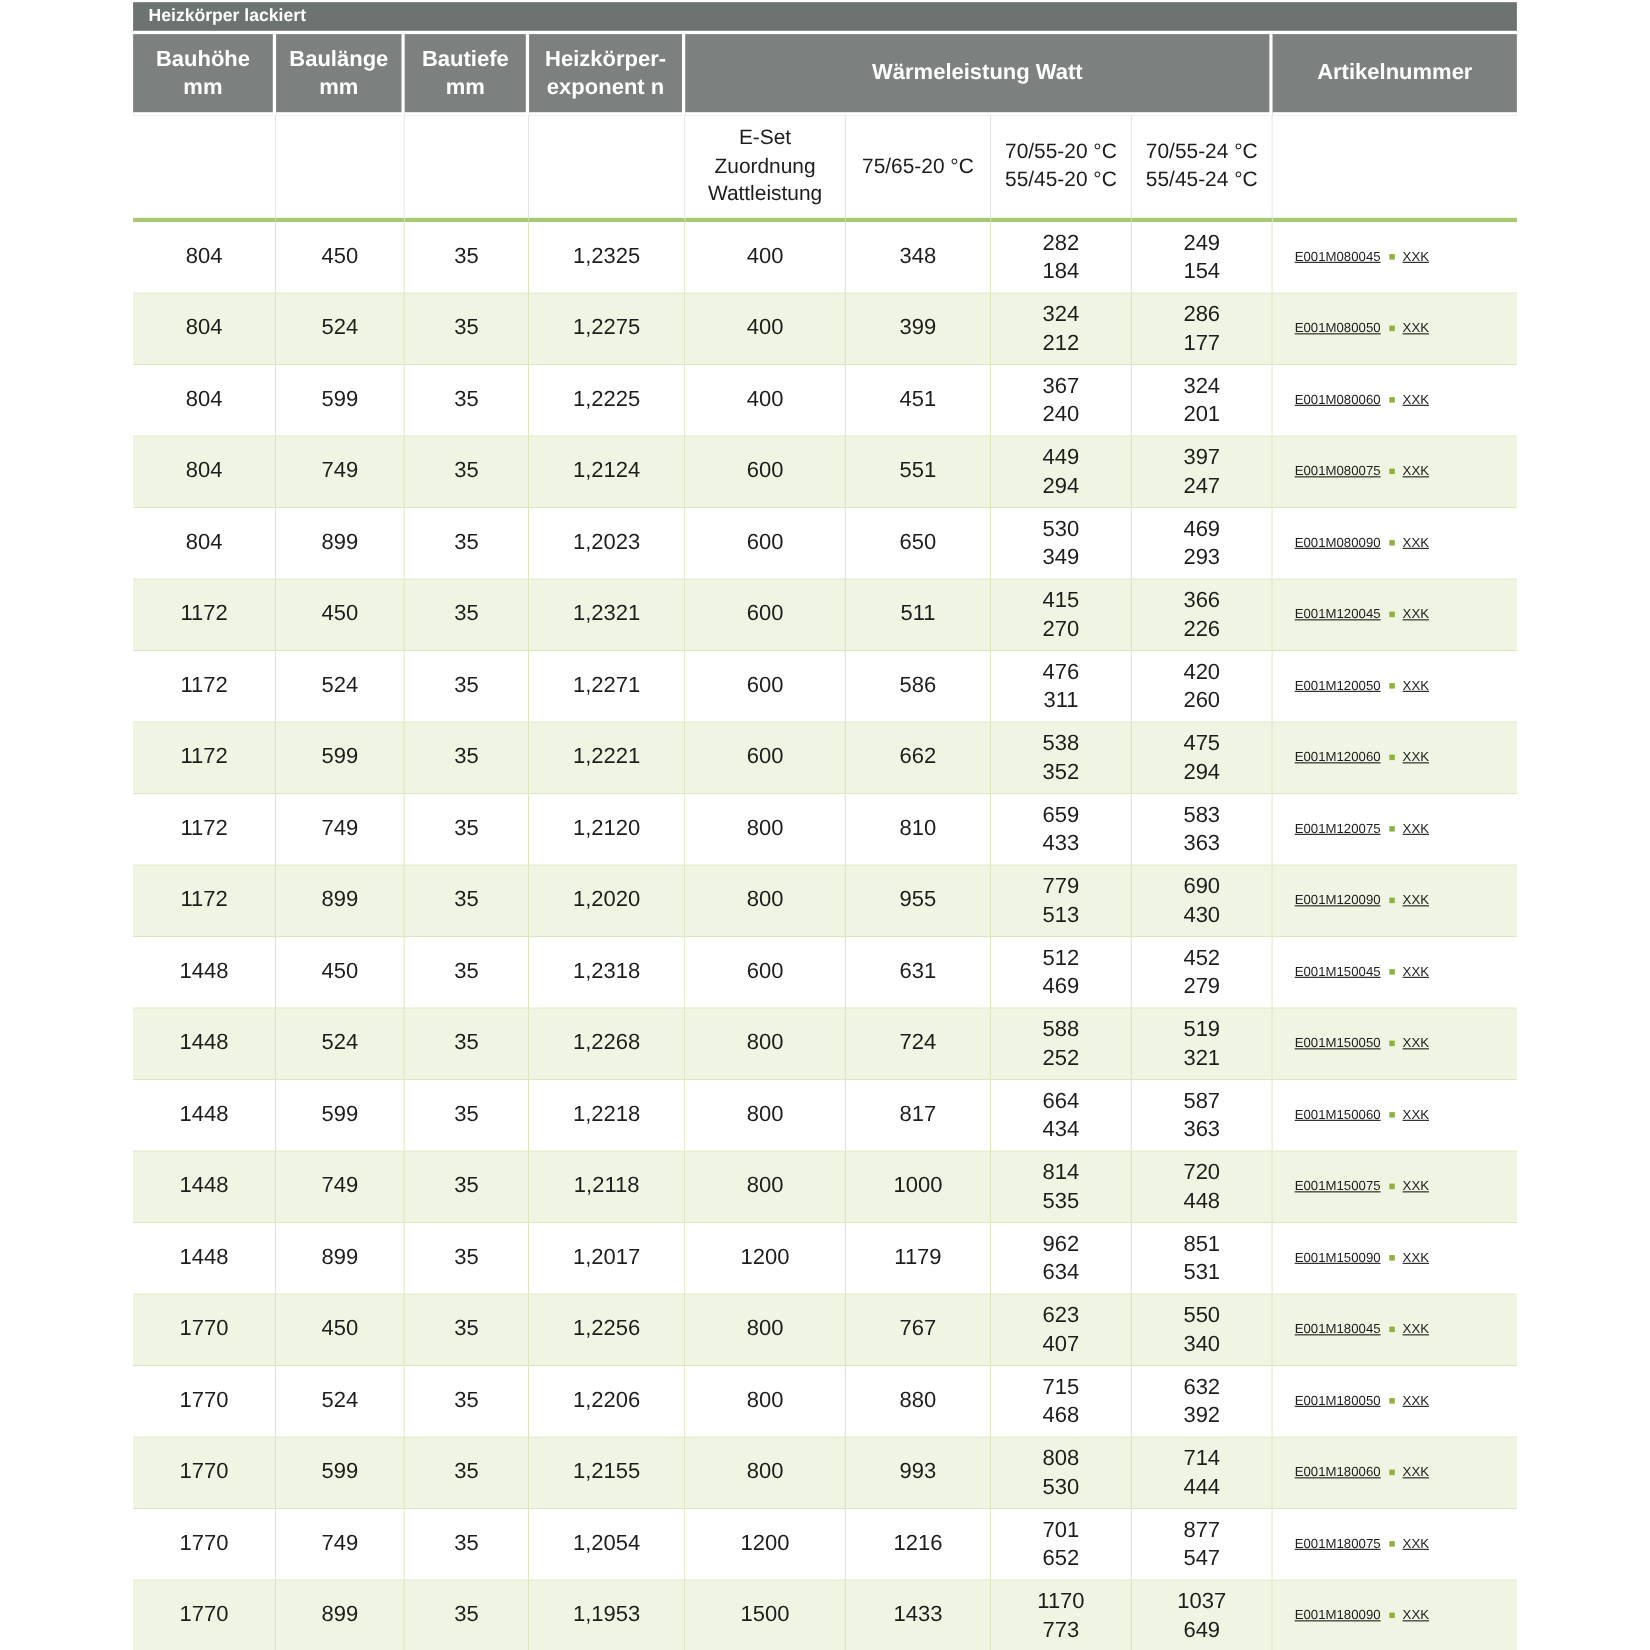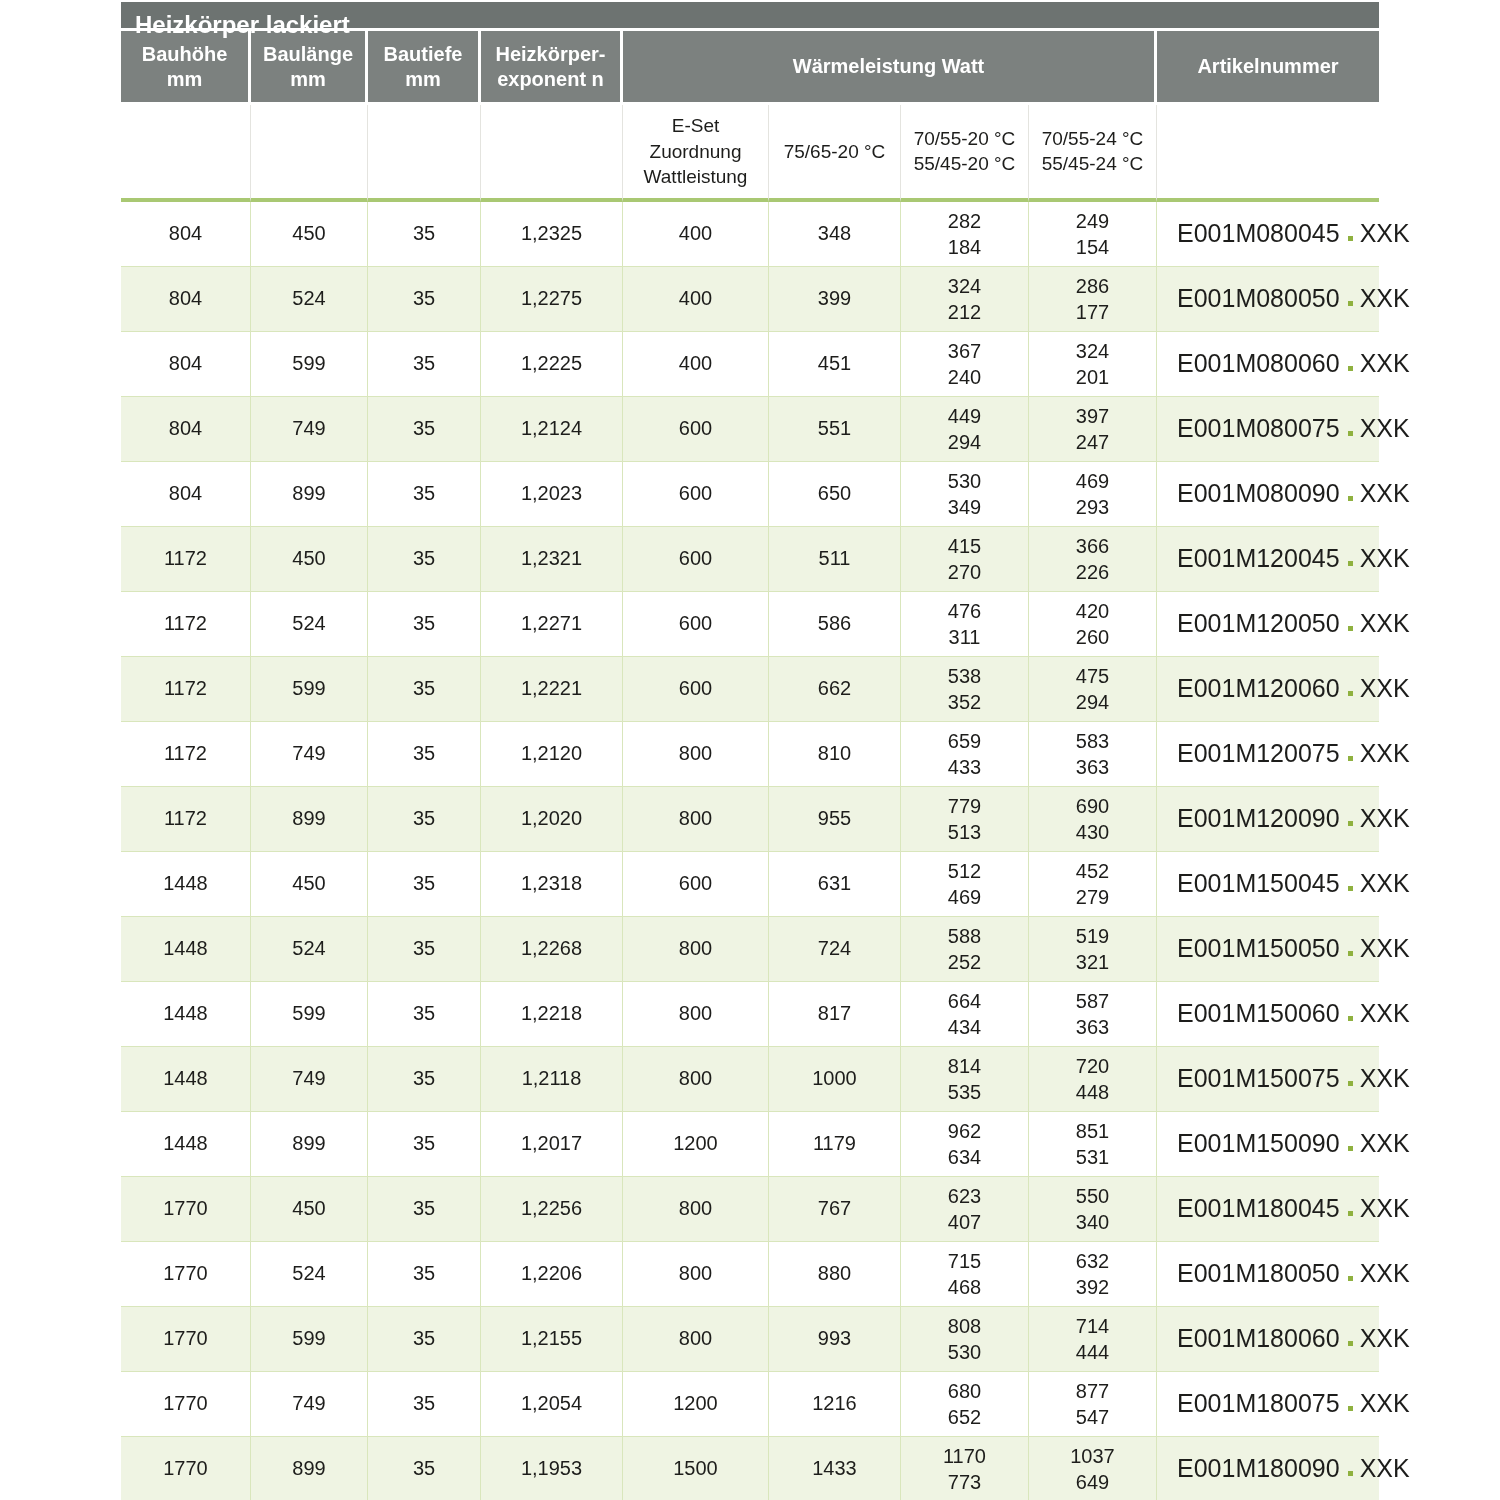--- a/index.html
+++ b/index.html
@@ -8,24 +8,24 @@
     width: 1500px; height: 1500px;
     font-family: "Liberation Sans", sans-serif;
     color: #1d1d1b;
   }
   .page { width: 1258px; margin: 0 auto; padding-top: 2px; }
 
   .title-bar {
     background: #6d7371;
     color: #ffffff;
     font-weight: bold;
-    font-size: 24px;
+    font-size: 16px;
     line-height: 26px;
     height: 26px;
-    padding: 10px 14px;
+    padding: 0 14px;
     margin-bottom: 3px;
   }
 
   table { border-collapse: separate; border-spacing: 0; width: 100%; table-layout: fixed; }
 
   th.gray {
     background: #7c817f;
     color: #ffffff;
     font-weight: bold;
     font-size: 20px;
@@ -67,22 +67,23 @@
     border-bottom: 1px solid #d9e6bc;
     background: #ffffff;
   }
   tbody td.lastcol { border-right: none; }
   tbody tr.alt td { background: #eff4e3; }
   tbody td.b { font-weight: normal; }
 
   tbody td.art {
     text-align: left;
     padding-left: 20px;
-    font-size: 25px;
+    font-size: 12px;
     white-space: nowrap;
+    text-decoration: underline;
   }
   .dot {
     display: inline-block;
     width: 5px; height: 5px;
     background: #8fb13f;
     margin: 0 7px 1px 8px;
   }
   .dual div { line-height: 1.3; }
 </style>
 </head>
@@ -441,21 +442,21 @@
     <td class="art lastcol"><span class="code">E001M180060</span><span class="dot"></span><span class="suffix">XXK</span></td>
   </tr>
         <tr>
     <td class="b">1770</td>
     <td class="b">749</td>
     <td>35</td>
     <td>1,2054</td>
     <td>1200</td>
     <td>1216</td>
     <td class="dual">
-            <div>680</div>
+            <div>701</div>
             <div>652</div>
           </td>
     <td class="dual">
             <div>877</div>
             <div>547</div>
           </td>
     <td class="art lastcol"><span class="code">E001M180075</span><span class="dot"></span><span class="suffix">XXK</span></td>
   </tr>
         <tr class="alt">
     <td class="b">1770</td>

